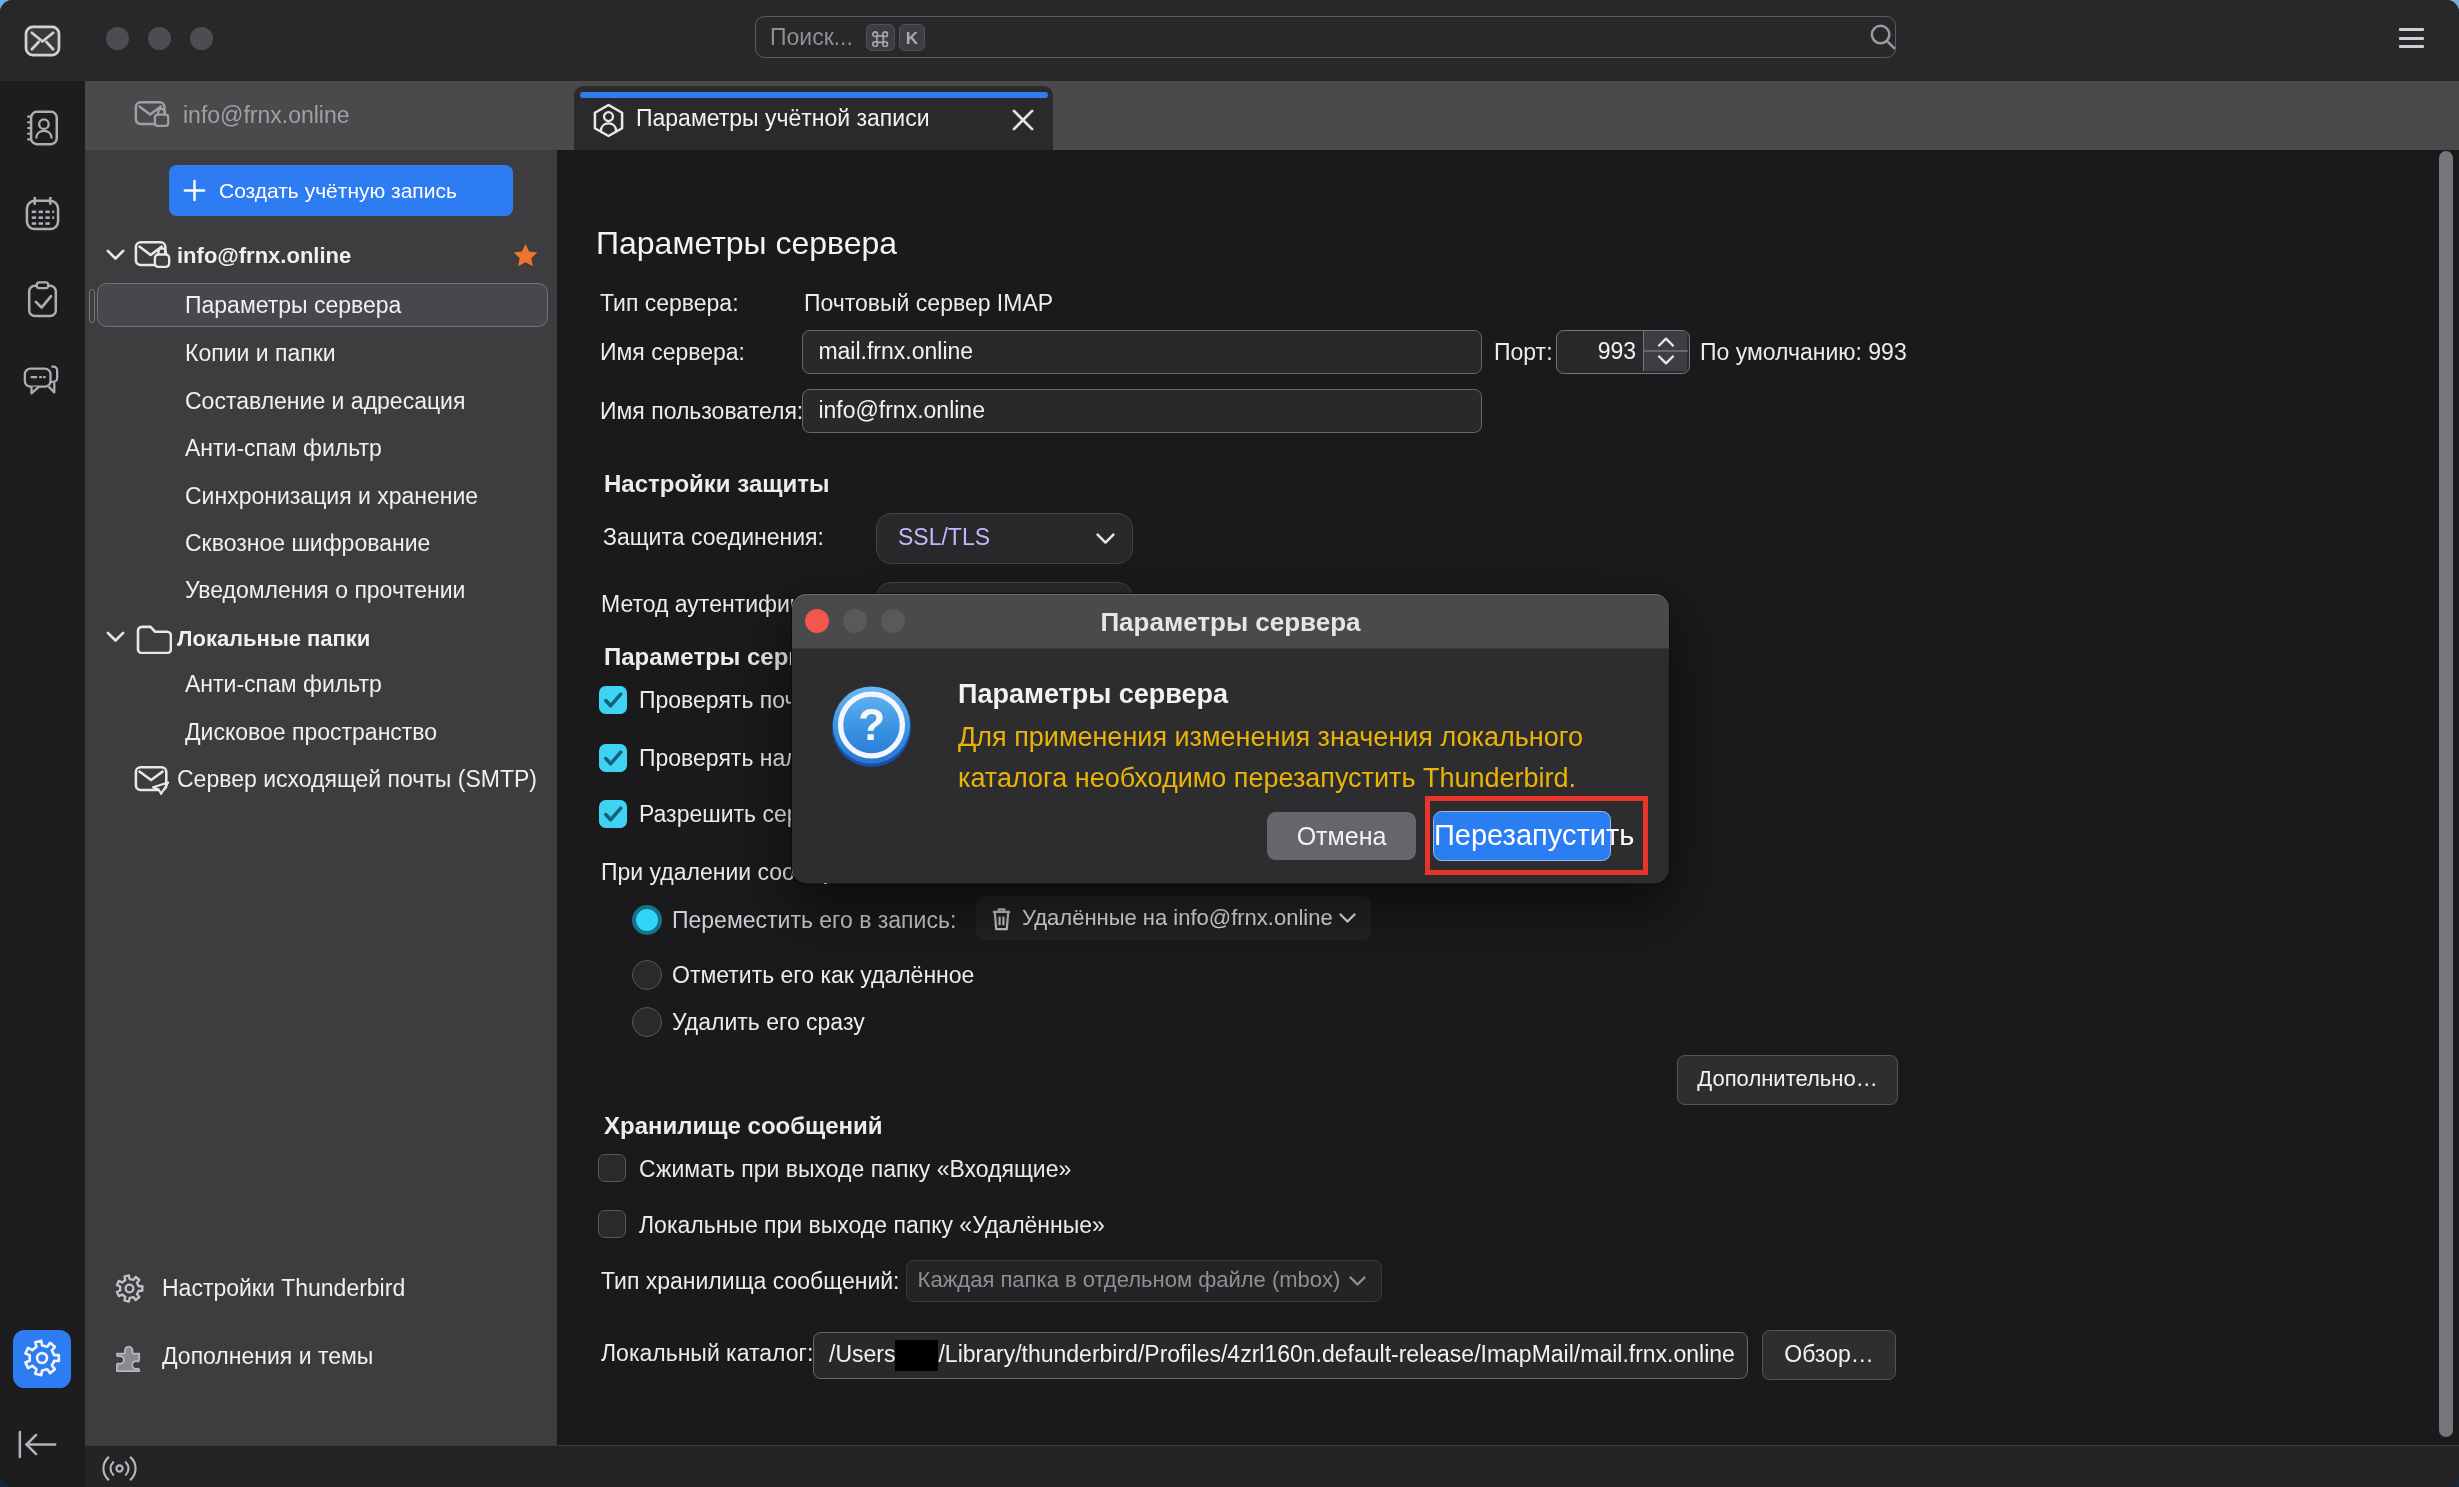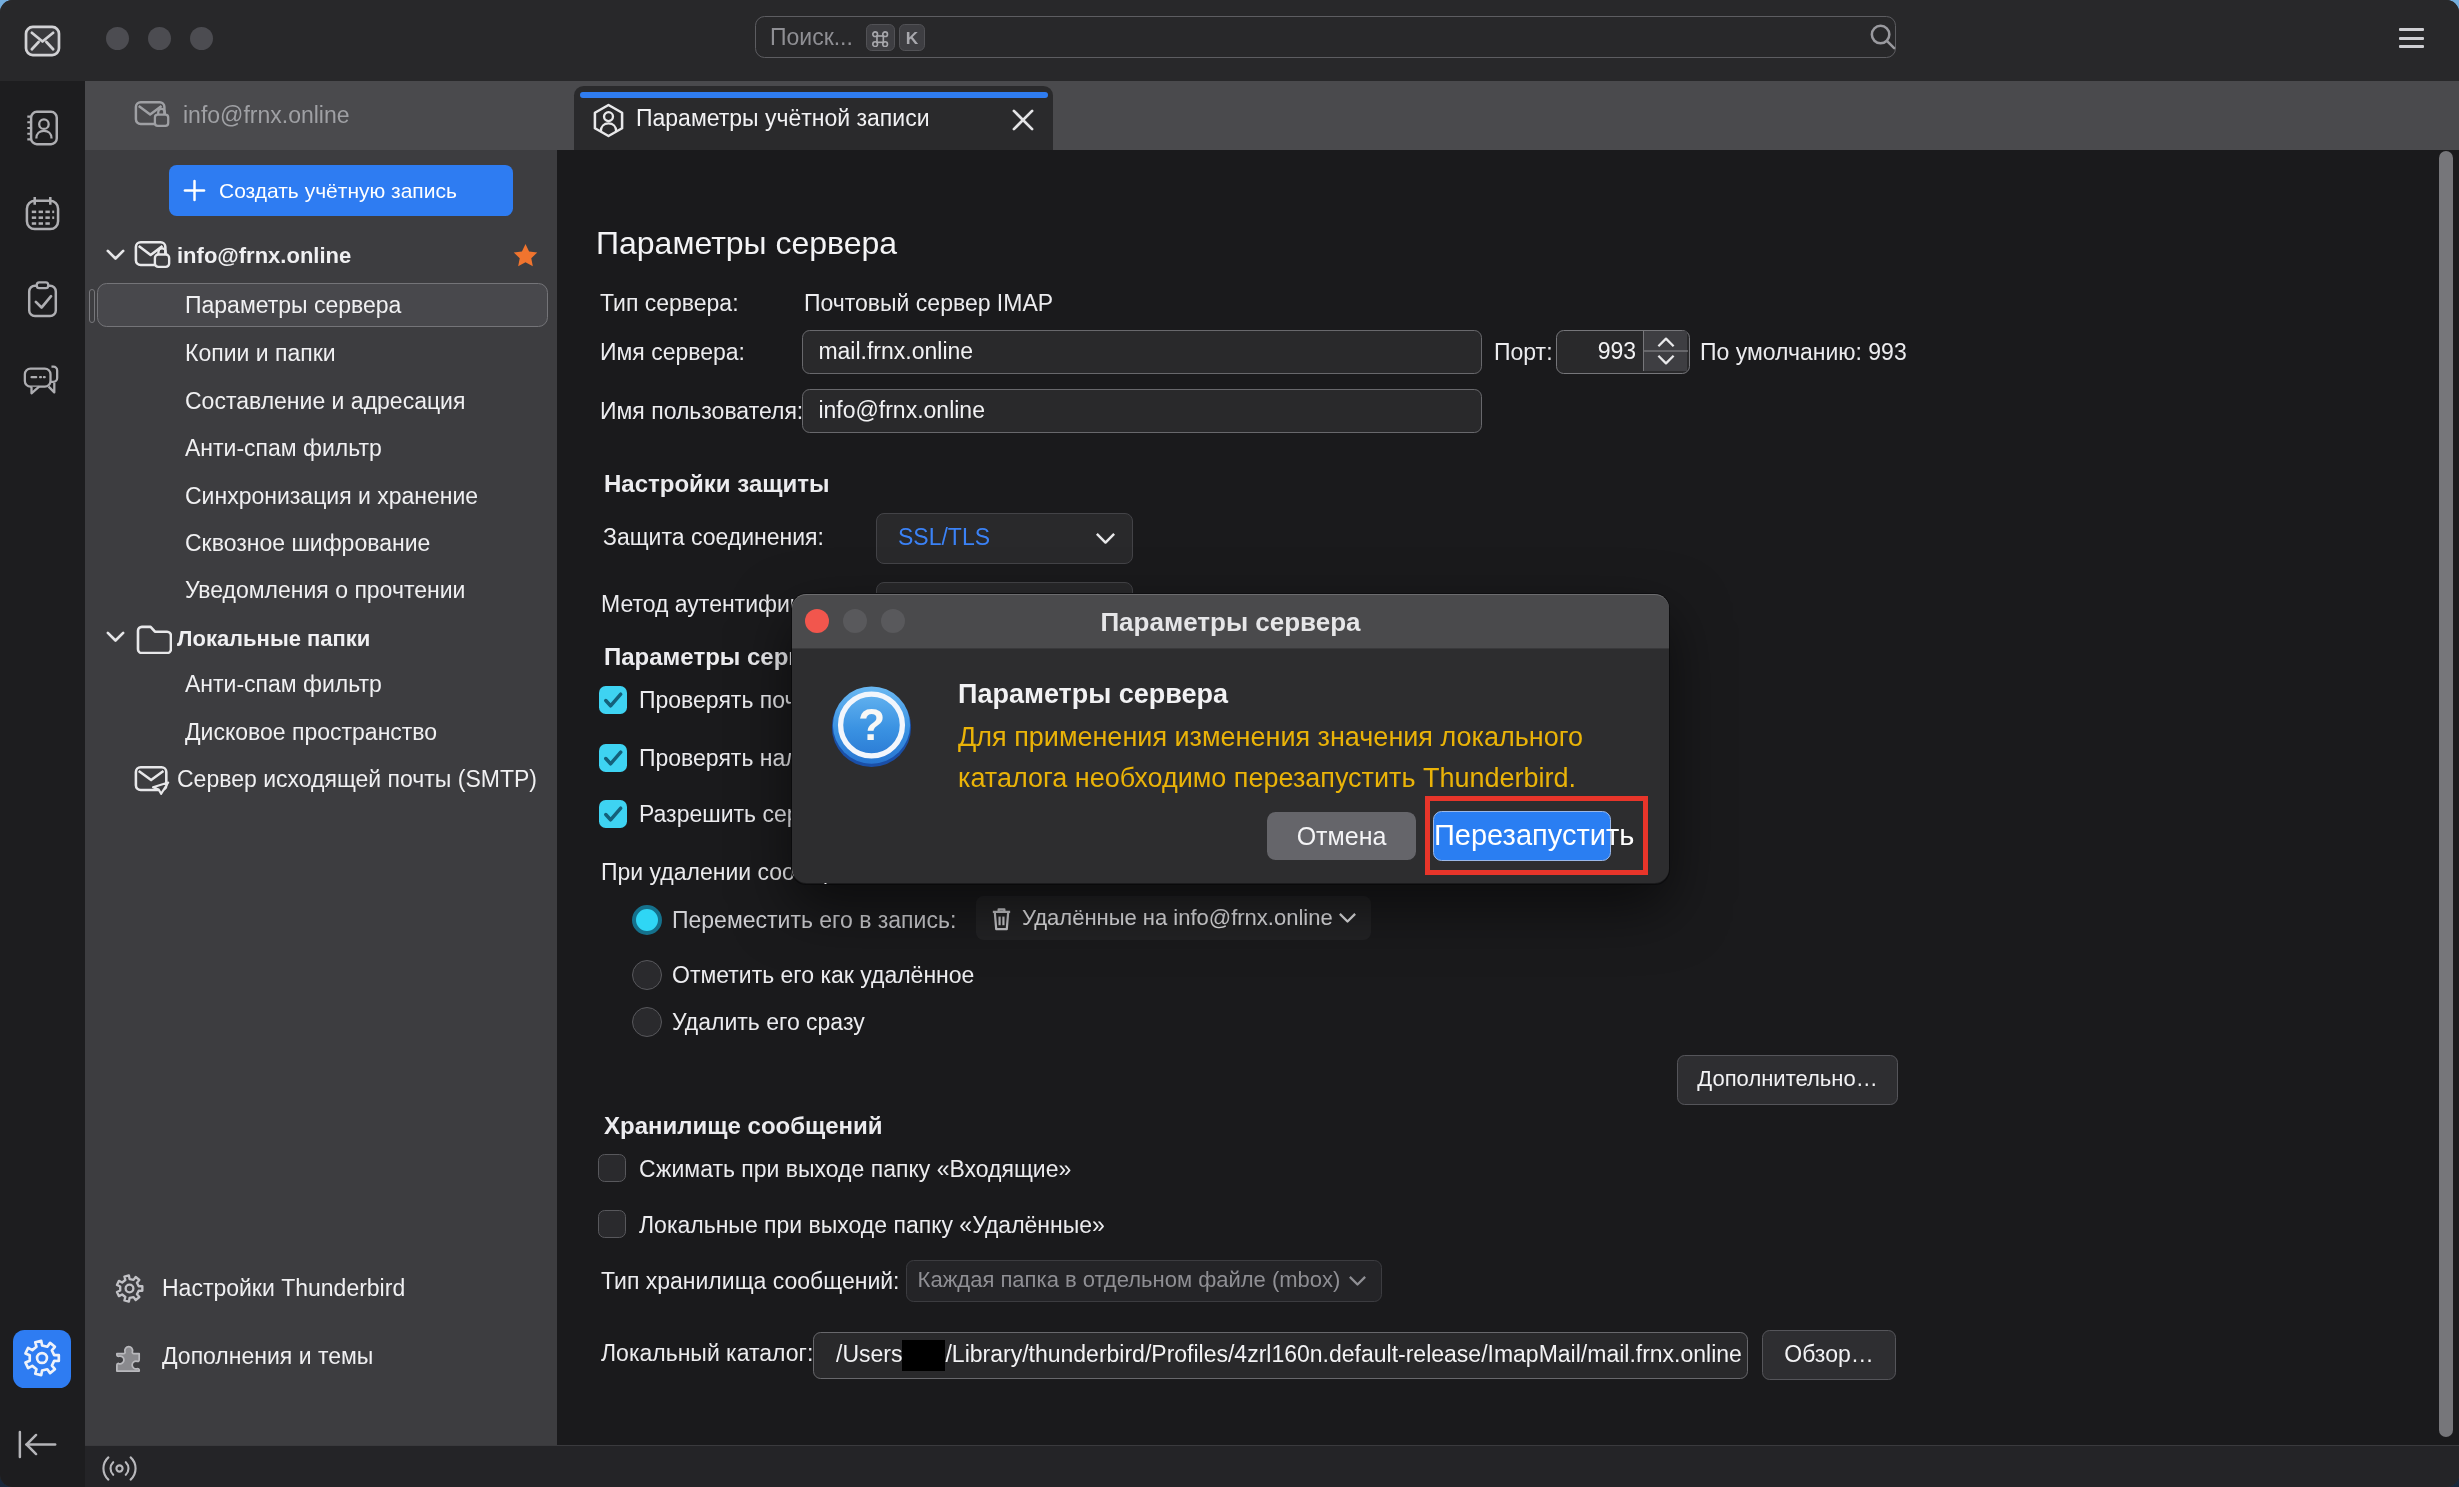--- a/index.html
+++ b/index.html
@@ -21,21 +21,21 @@
   .tab { position:absolute; left:574px; top:86px; width:479px; height:64px; background:#2a2a2c; border-radius:9.6px 9.6px 0 0; }
   .tabline { position:absolute; left:580px; top:92px; width:468px; height:5.8px; border-radius:2.9px; background:#2f7cf0; }
   .acclabel { position:absolute; left:183px; top:81px; height:69px; line-height:69px; color:#9fa0a4; font-size:23px; }
   .createbtn { position:absolute; left:169px; top:165px; width:344px; height:51px; background:#2e7cf2; border-radius:7.7px; color:#fff; font-size:22px; }
   .row { position:absolute; left:85px; width:473px; height:47px; line-height:47px; color:#f0f0f2; font-size:23px; }
   .selitem { position:absolute; left:97px; top:283px; width:451px; height:44px; background:#48484c; border:1.9px solid #747478; border-radius:9.6px; }
   .lbl { position:absolute; color:#ececef; font-size:23px; white-space:nowrap; }
   .big { font-size:32px; color:#f4f4f6; }
   .bold { font-weight:bold; }
   .input { position:absolute; background:#29292b; border:1.9px solid #68686c; border-radius:7.7px; color:#f2f2f4; font-size:23px; white-space:nowrap; overflow:hidden; }
-  .drop { position:absolute; background:#29292b; border:1.9px solid #434347; border-radius:8px; color:#3b82f6; font-size:23px; white-space:nowrap; }
+  .drop { position:absolute; background:#29292b; border:1.9px solid #434347; border-radius:15px; color:#c4b5fd; font-size:23px; white-space:nowrap; }
   .btn { position:absolute; background:#2e2e31; border:1.9px solid #55555a; border-radius:7.7px; color:#f2f2f4; font-size:23px; text-align:center; }
   .cyanbox { position:absolute; width:28px; height:28px; background:#3ed3f2; border-radius:6.7px; }
   .emptybox { position:absolute; width:28px; height:28px; background:#2a2a2d; border:1.9px solid #58585c; border-radius:6.7px; }
   .radio { position:absolute; width:30px; height:30px; border-radius:50%; }
   .scrollthumb { position:absolute; left:2439px; top:151px; width:14.4px; height:1286px; background:#76767a; border-radius:7.7px; }
   .dlgshadow { position:absolute; left:792px; top:594px; width:877px; height:290px; border-radius:14.4px; box-shadow:0 23px 58px rgba(0,0,0,.55), 0 0 0 1px #101012; }
   .dlgtitle { position:absolute; left:792px; top:594px; width:877px; height:56px; background:#4a4a4c; border-radius:14.4px 14.4px 0 0; border-top:1px solid #6c6c6e; box-shadow:inset 0 -1.9px 0 #39393b; }
   .dlgbody { position:absolute; left:792px; top:649px; width:877px; height:234px; background:#2d2d2f; border-radius:0 0 14.4px 14.4px; }
   .tl { position:absolute; width:24px; height:24px; border-radius:50%; top:609px; }
 </style>
@@ -339,21 +339,21 @@
   <div class="lbl" style="left:601px;top:1268px;">Тип хранилища сообщений:</div>
   <div class="abs" style="left:906px;top:1260px;width:476px;height:42px;background:#242427;border:1.9px solid #3c3c40;border-radius:7.7px;">
     <span class="abs" style="left:10.6px;top:0;line-height:38px;color:#8f8f94;font-size:22px;white-space:nowrap;">Каждая папка в отдельном файле (mbox)</span>
     <svg class="abs" style="right:13.4px;top:13.4px" width="21" height="14.4" viewBox="0 0 22 15">
         <path d="M3 3 L11 11 L19 3" fill="none" stroke="#8f8f94" stroke-width="2.4" stroke-linejoin="round"></path>
       </svg>
   </div>
 
   <div class="lbl" style="left:601px;top:1340px;">Локальный каталог:</div>
   <div class="input" style="left:813px;top:1332px;width:935px;height:47px;line-height:43px;">
-    <span style="margin-left:22px;">/Users</span><span style="display:inline-block;width:43px;height:31px;background:#000;vertical-align:-8.6px;"></span><span>/Library/thunderbird/Profiles/4zrl160n.default-release/ImapMail/mail.frnx.online</span>
+    <span style="margin-left:15px;">/Users</span><span style="display:inline-block;width:43px;height:31px;background:#000;vertical-align:-8.6px;"></span><span>/Library/thunderbird/Profiles/4zrl160n.default-release/ImapMail/mail.frnx.online</span>
   </div>
   <div class="btn" style="left:1762px;top:1330px;width:134px;height:50px;line-height:46px;">Обзор…</div>
 
   <div class="scrollthumb"></div>
 
   <div class="dlgshadow"></div>
   <div class="dlgtitle"></div>
   <div class="dlgbody"></div>
   <div class="tl" style="left:805px;background:#f2564d;"></div>
   <div class="tl" style="left:843px;background:#59595c;"></div>

